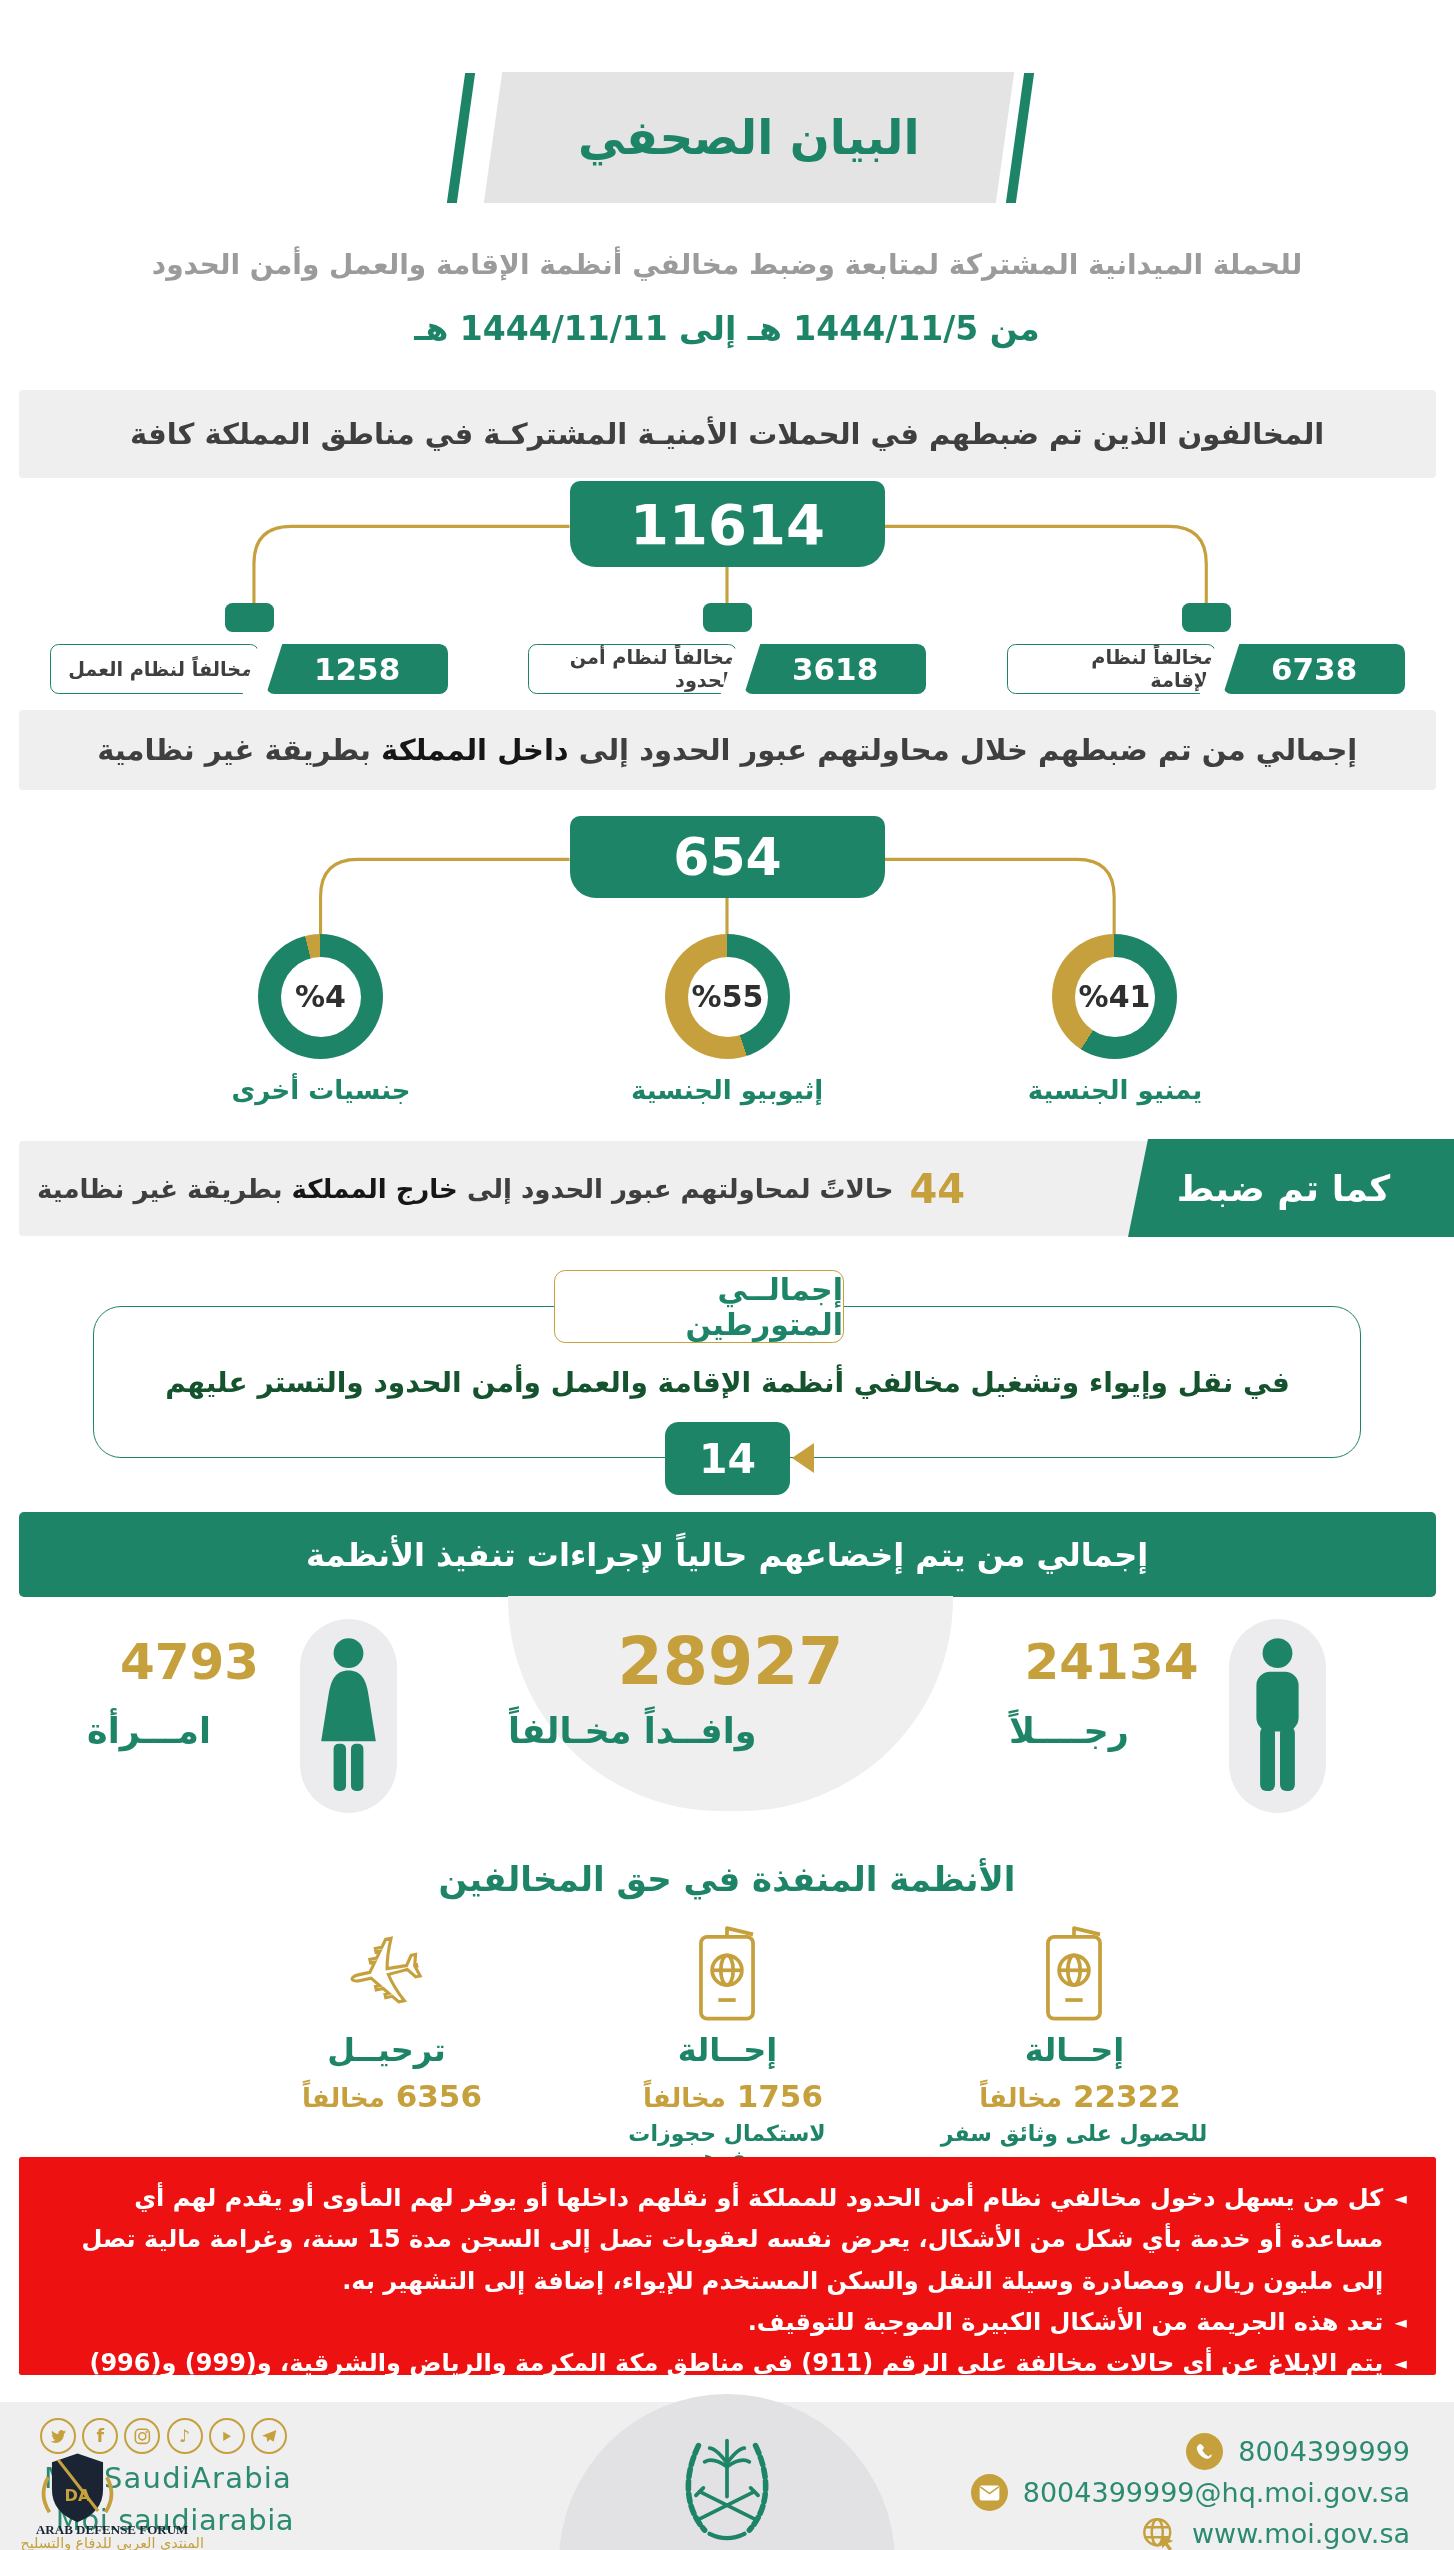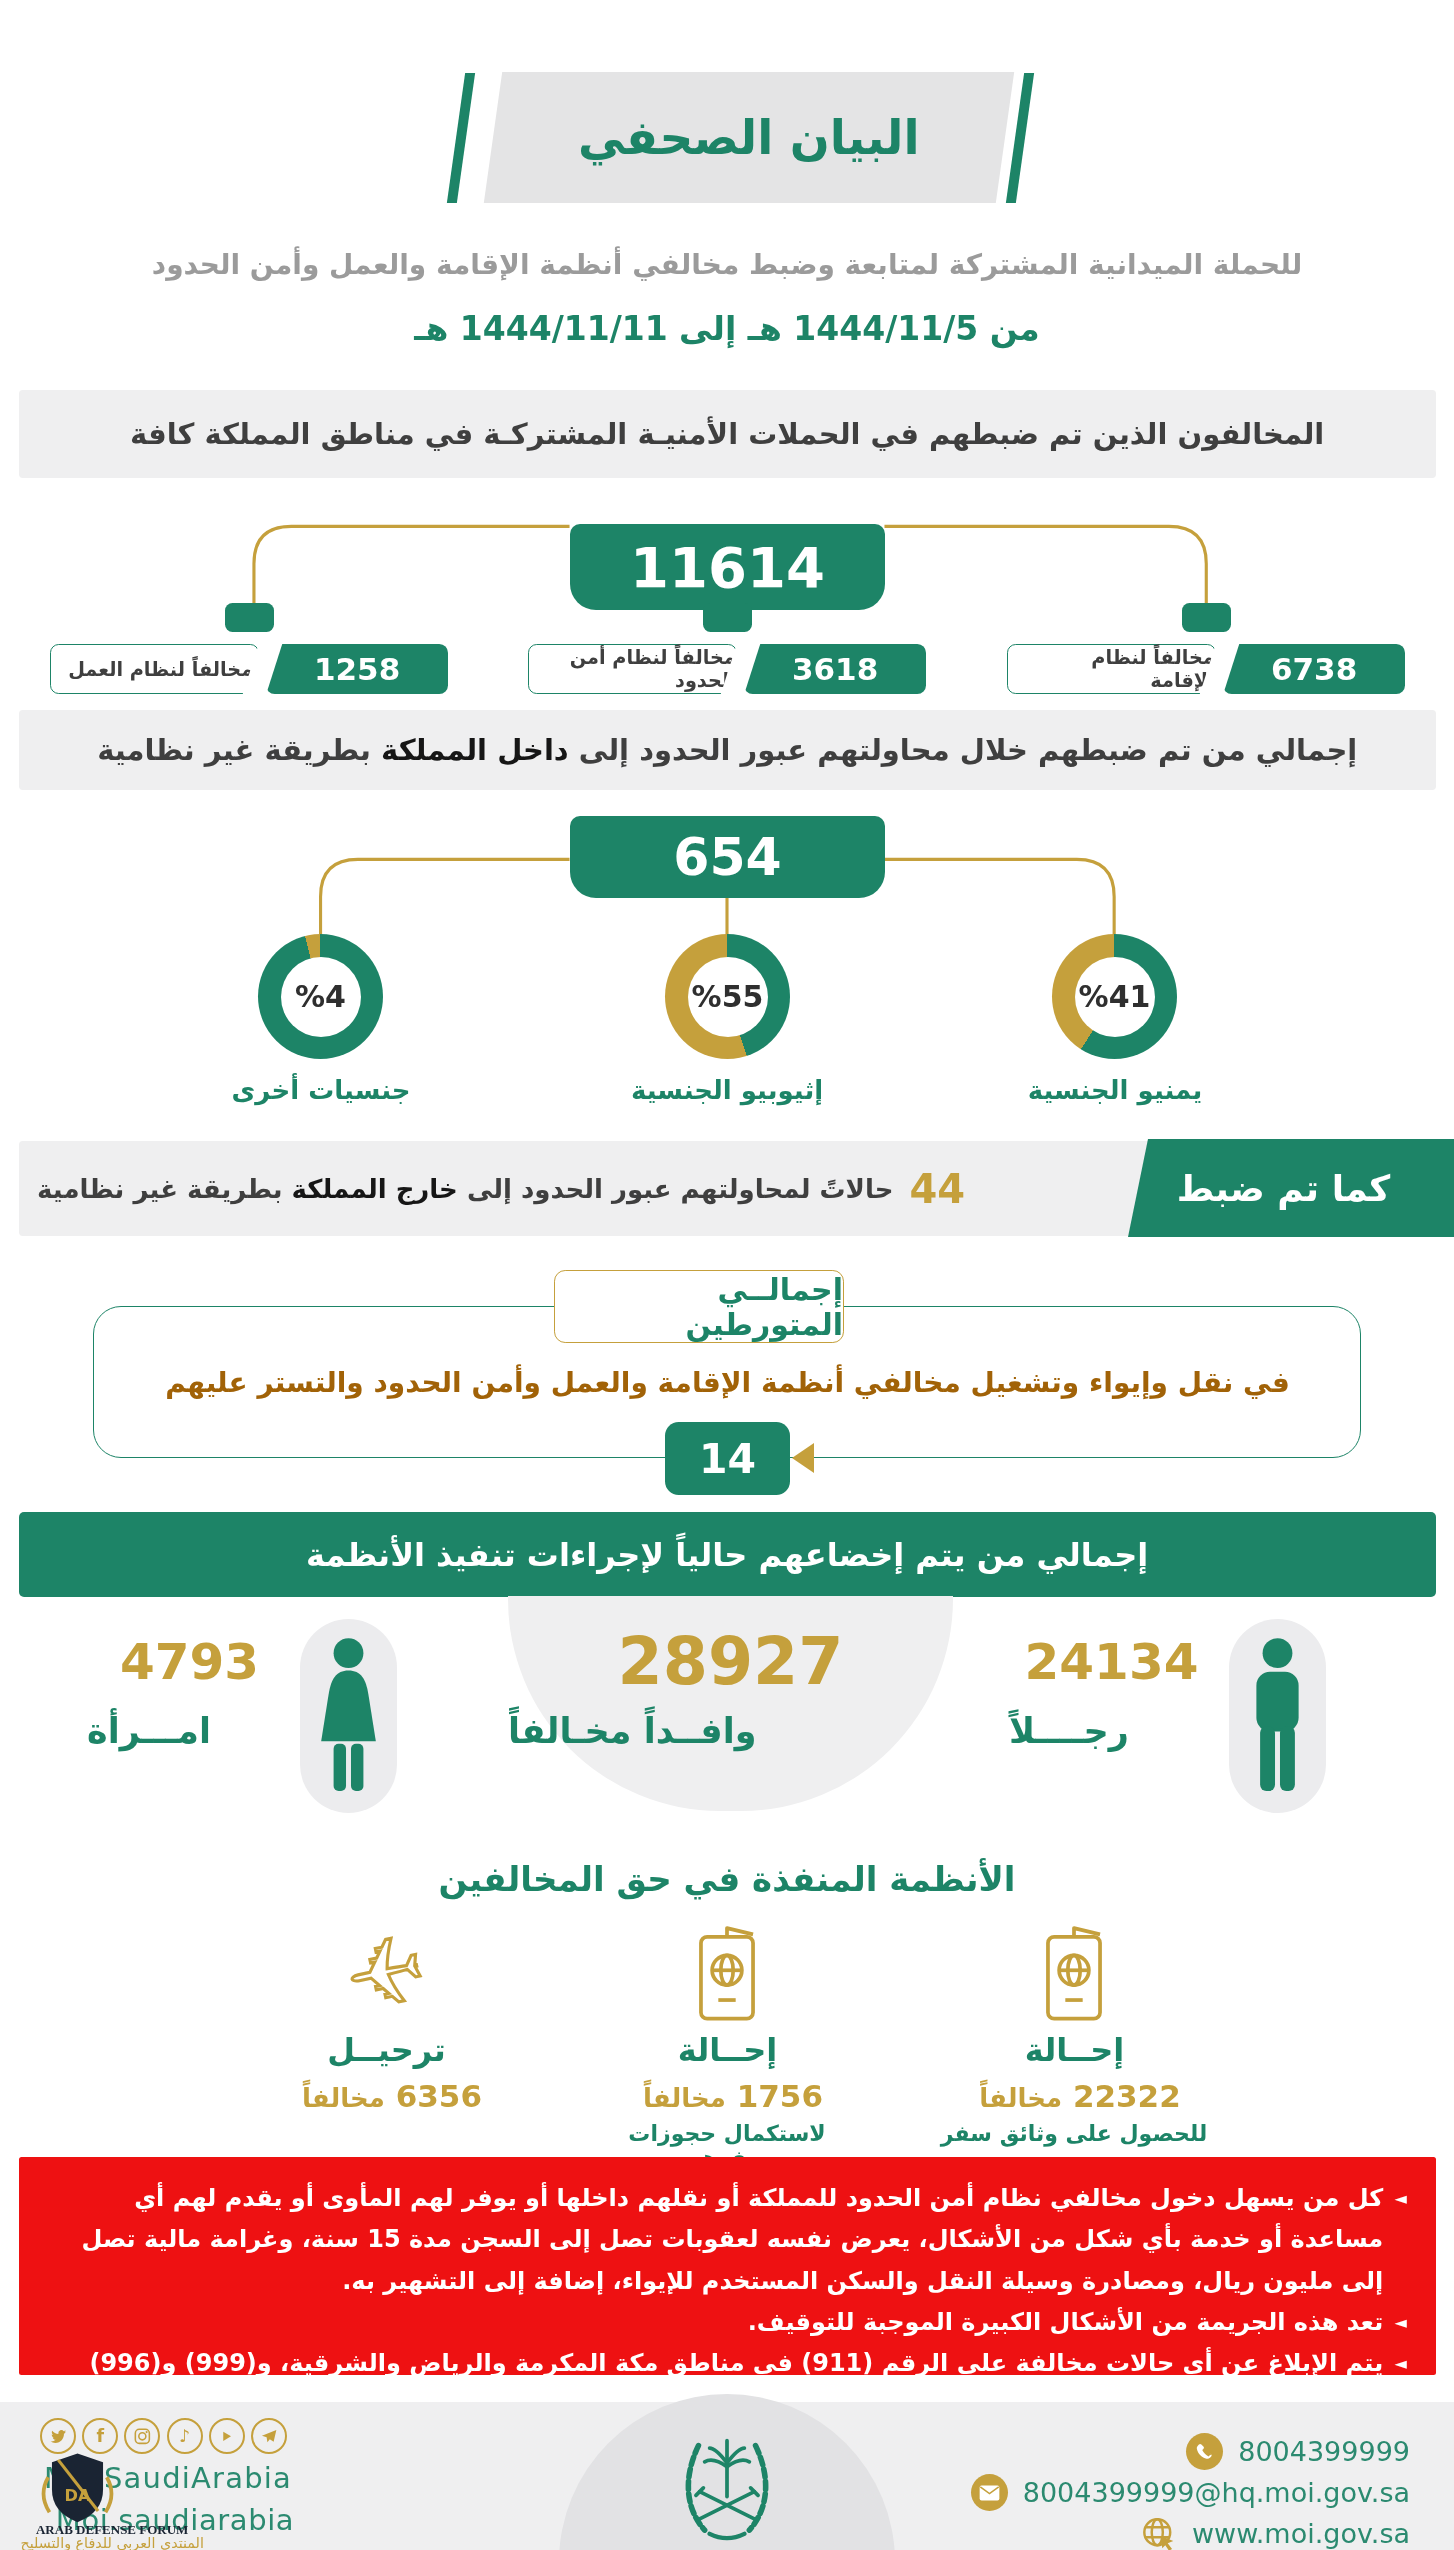--- a/index.html
+++ b/index.html
@@ -25,21 +25,21 @@
 
   
   .graybar{background:var(--graybar);border-radius:3.7px;display:flex;align-items:center;justify-content:center;text-align:center;color:var(--dark);font-weight:bold;}
   .bar1{left:18.7px;top:390px;width:1417px;height:88px;font-size:29px;}
   .bar2{left:18.7px;top:710px;width:1417px;height:80px;font-size:29px;}
   .bar3{left:18.7px;top:1141px;width:1436px;height:95px;border-radius:3.7px 0 0 3.7px;}
   .hbold{color:#161616;}
 
   
   .bigbox{left:570px;width:315px;background:var(--green);color:#fff;display:flex;align-items:center;justify-content:center;font-weight:bold;}
-  .box1{top:481px;height:86px;font-size:56px;border-radius:10px 10px 26px 26px;margin-top:43px;}
+  .box1{top:481px;height:86px;font-size:56px;border-radius:10px 10px 26px 26px;}
   .box2{top:816px;height:82px;font-size:52px;border-radius:10px 10px 26px 26px;}
 
   
   .pill{top:603px;width:49px;height:29px;background:var(--green);border-radius:7.5px;}
 
   
   .card{top:644px;width:398px;height:50px;display:flex;flex-direction:row;}
   .card-num{width:182px;height:50px;background:var(--green);color:#fff;font-size:31px;font-weight:bold;display:flex;align-items:center;justify-content:center;border-radius:8.7px;clip-path:polygon(16px 0,100% 0,100% 100%,0 100%);}
   .card-gap{width:7.5px;}
   .card-label{position:relative;width:209px;height:50px;border:1.2px solid var(--green);border-radius:8.7px;clip-path:polygon(0 0,100% 0,calc(100% - 16px) 100%,0 100%);display:flex;align-items:center;justify-content:center;font-size:19.3px;font-weight:bold;color:var(--dark);background:#fff;padding-left:12.5px;}
@@ -52,21 +52,21 @@
 
   
   .badge{left:1128px;top:1139px;width:326px;height:98px;background:var(--green);clip-path:polygon(20px 0,100% 0,100% 100%,0 100%);display:flex;align-items:center;justify-content:center;color:#fff;font-size:36px;font-weight:bold;padding-right:15px;}
   .line44{left:37px;top:1141px;width:1083px;height:95px;display:flex;align-items:center;justify-content:flex-end;gap:16px;}
   .count44{font-size:40px;font-weight:bold;color:var(--gold);}
   .text44{font-size:26px;font-weight:bold;color:var(--dark);}
 
   
   .inv-box{left:93px;top:1306px;width:1268px;height:152px;border:1.9px solid var(--green);border-radius:28px;background:transparent;}
   .inv-title{left:554px;top:1270px;width:290px;height:73px;background:#fff;border:1.9px solid var(--gold);border-radius:11.2px;display:flex;align-items:center;justify-content:center;font-size:30px;font-weight:bold;color:var(--green);}
-  .inv-body{left:156px;top:1351px;width:1143px;height:62px;display:flex;align-items:center;justify-content:center;font-size:28px;font-weight:bold;color:#a16207;text-align:center;}
+  .inv-body{left:156px;top:1351px;width:1143px;height:62px;display:flex;align-items:center;justify-content:center;font-size:28px;font-weight:bold;color:#14532d;text-align:center;}
   .count14{left:665px;top:1422px;width:125px;height:73px;background:var(--green);border-radius:13.7px;display:flex;align-items:center;justify-content:center;color:#fff;font-size:41px;font-weight:bold;}
   .tri14{left:792px;top:1443px;width:0;height:0;border-top:15.6px solid transparent;border-bottom:15.6px solid transparent;border-left:none;border-right:22.4px solid var(--gold);}
 
   
   .bar4{left:18.7px;top:1512px;width:1417px;height:85px;background:var(--green);border-radius:5px;display:flex;align-items:center;justify-content:center;color:#fff;font-size:32px;font-weight:bold;}
 
   
   .capsule{left:508px;top:1596px;width:445px;height:215px;background:var(--graybar);border-radius:0 0 212px 212px;}
   .num-gold{font-weight:bold;color:var(--gold);text-align:center;}
   .lbl-green{font-weight:bold;color:var(--green);text-align:left;}

